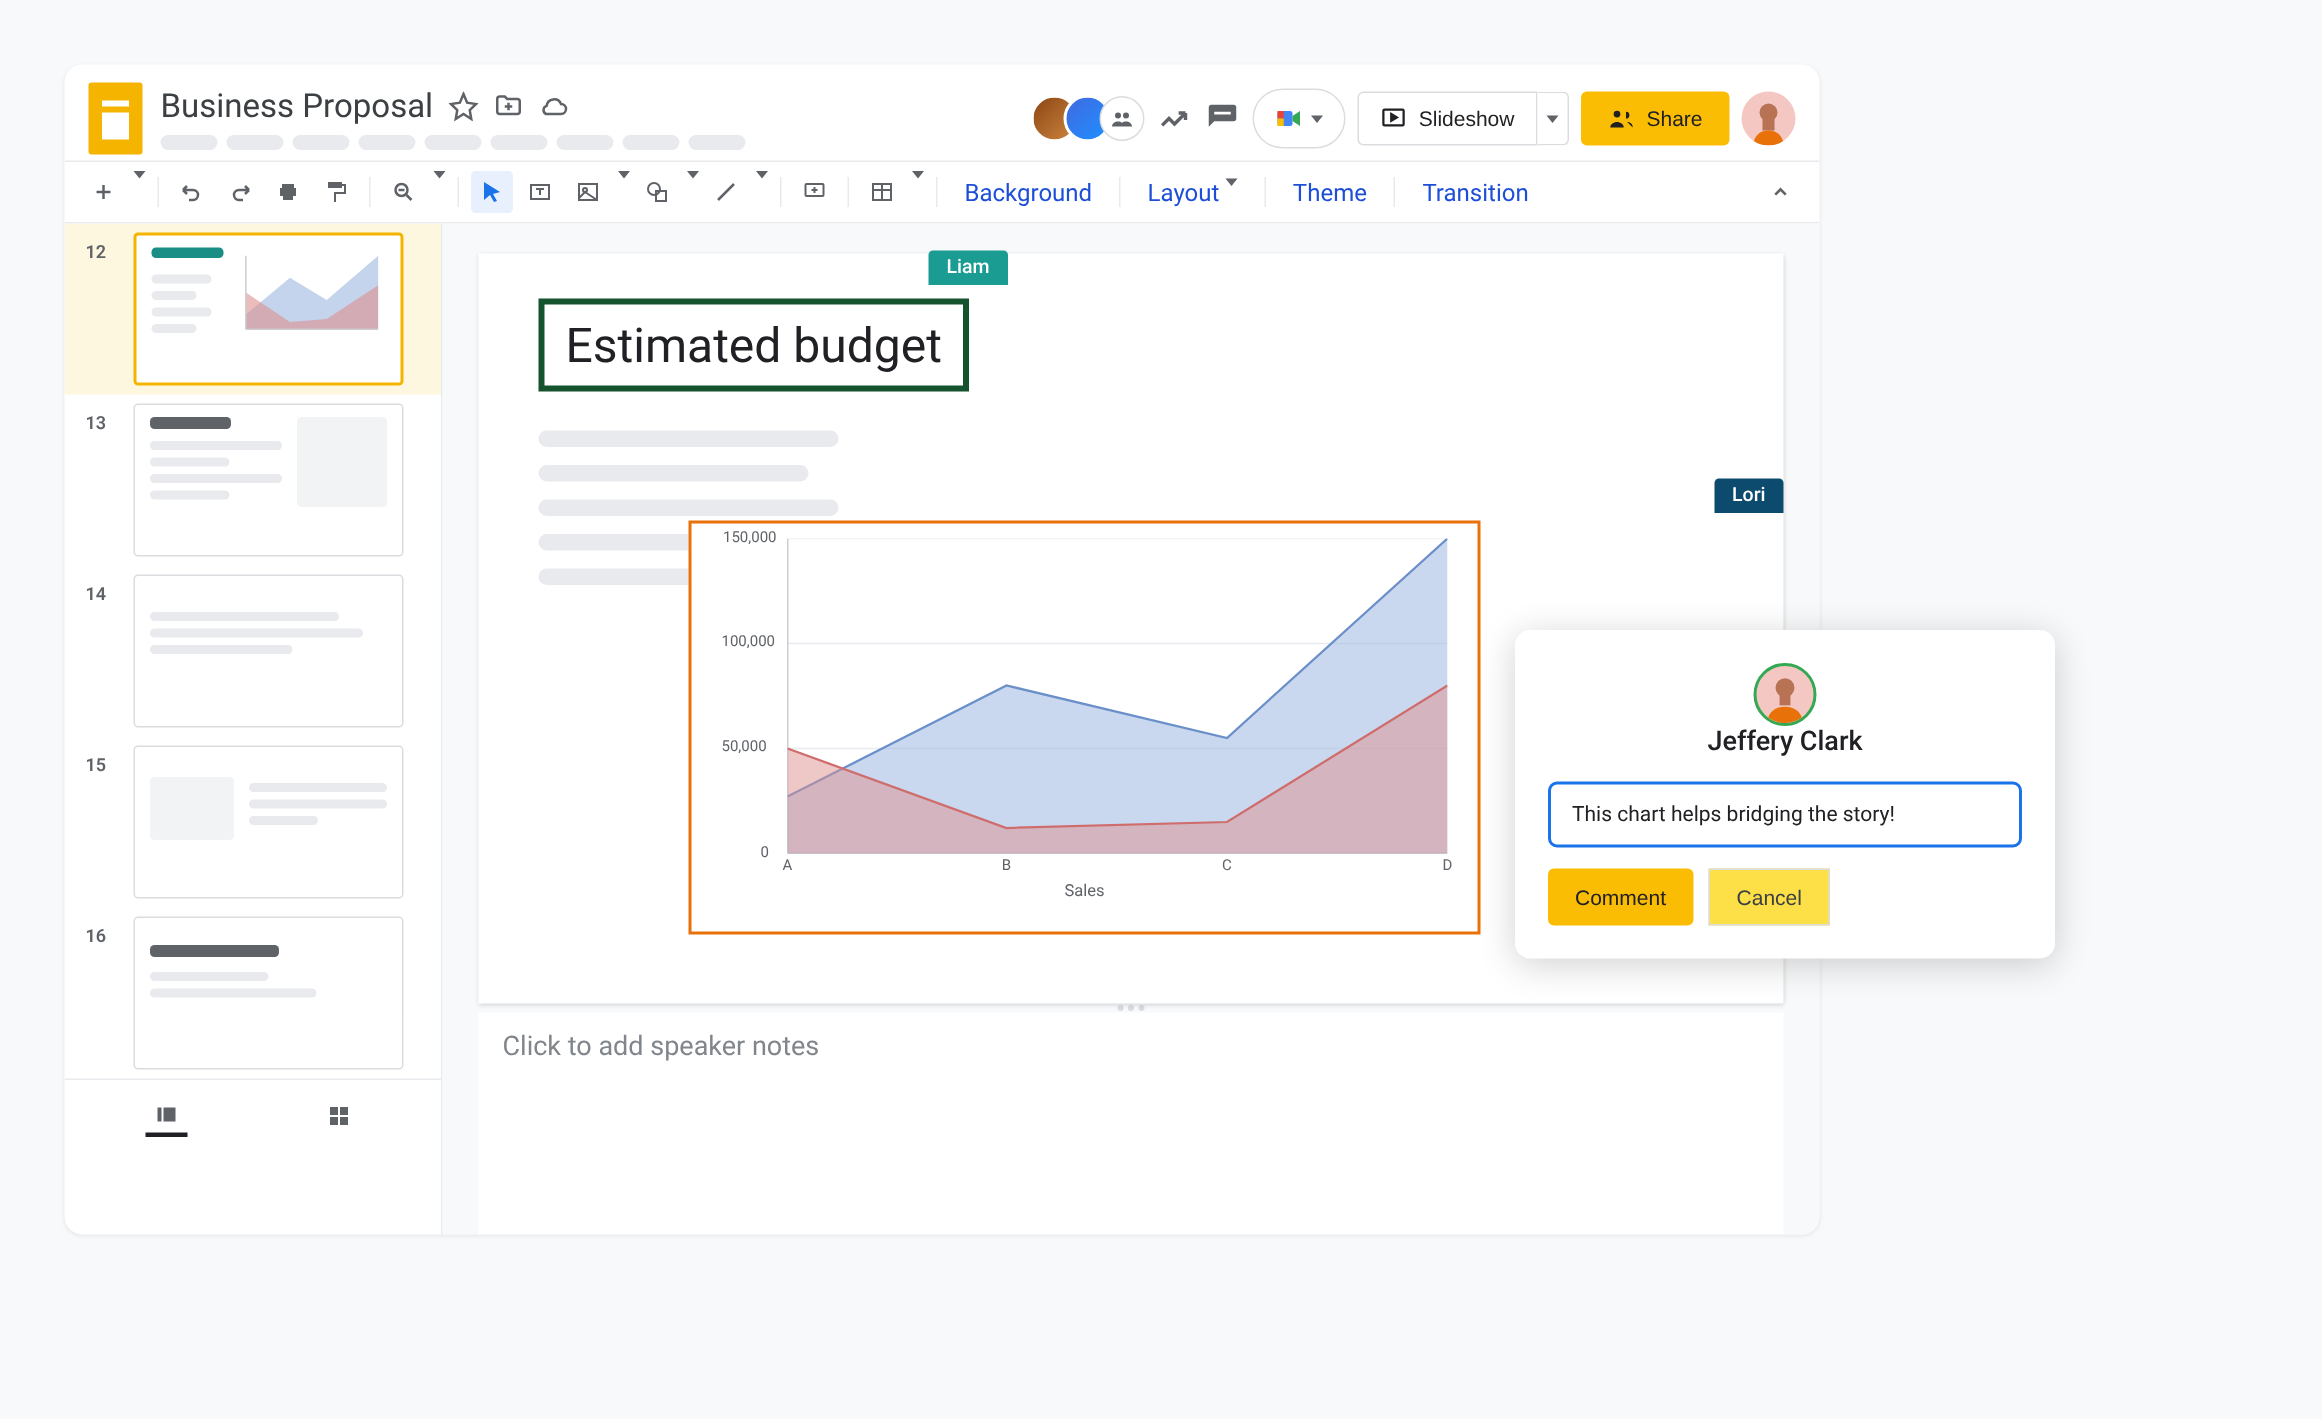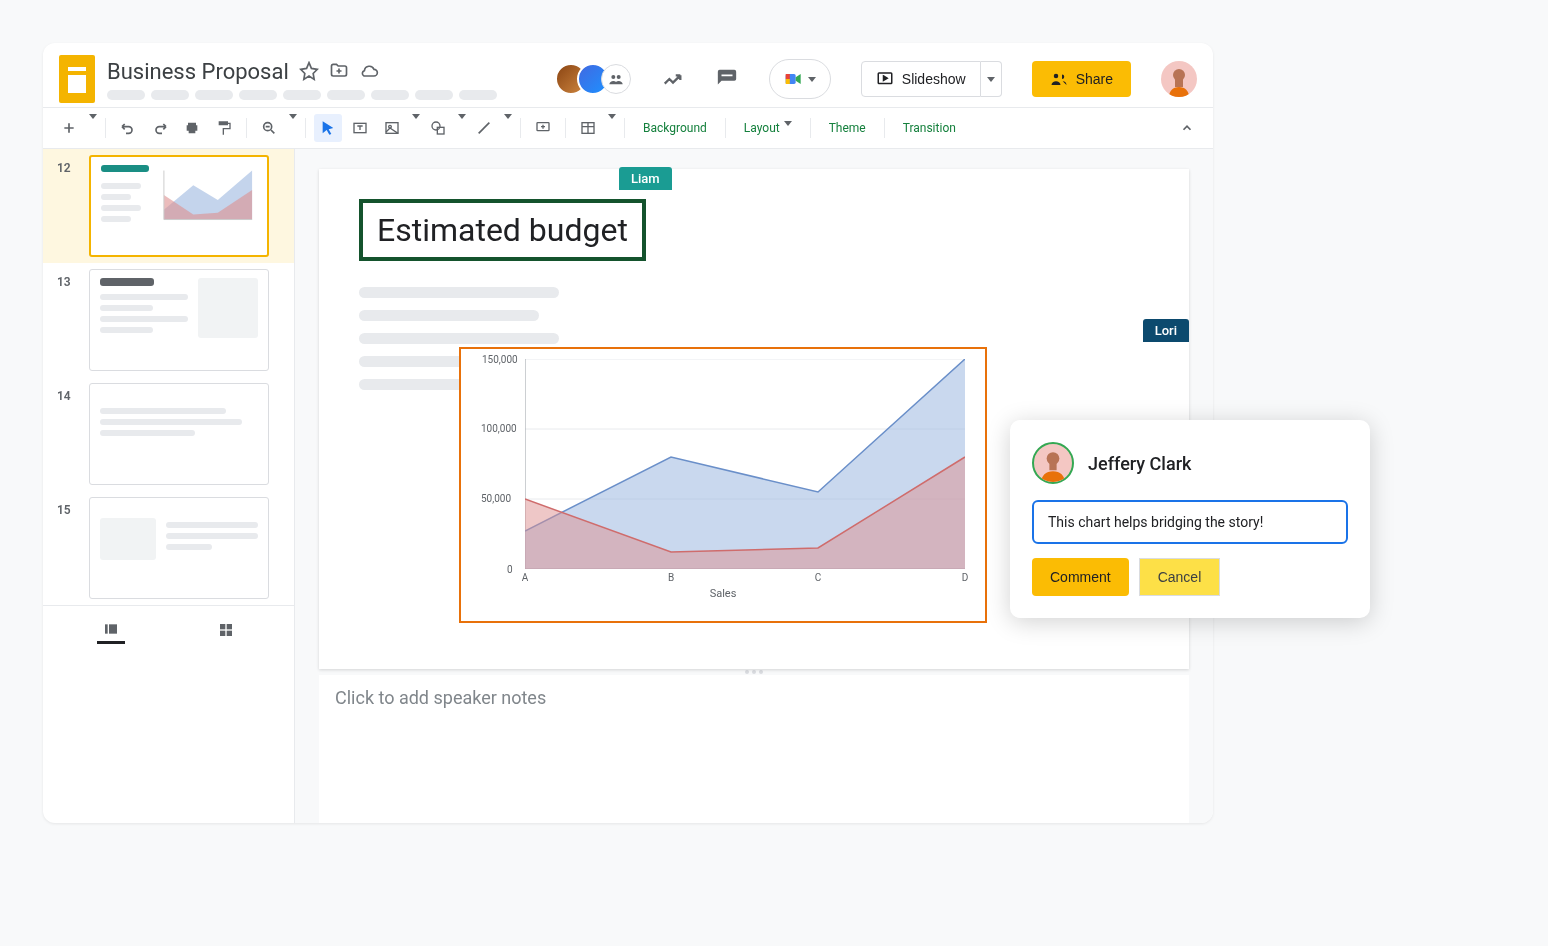--- a/index.html
+++ b/index.html
@@ -50,21 +50,21 @@
   left:9px; top:20px;
   width:18px; height:18px;
   background:#fff;
 }
 .title-area { flex:1; }
 .title-row { display:flex; align-items:center; gap:10px; }
 .doc-title { font-size: 22px; color:#3c4043; font-weight:400; }
 .title-icon { width:20px; height:20px; color:#5f6368; cursor:pointer; display:flex; align-items:center; justify-content:center; }
 .menu-row { display:flex; gap:6px; margin-top:6px; }
 .menu-pill { width:38px; height:10px; background:#e8eaed; border-radius:5px; }
-.header-right { display:flex; align-items:center; gap:30px; }
+.header-right { display:flex; align-items:center; gap:8px; }
 .avatars { display:flex; align-items:center; }
 .avatar { width:32px; height:32px; border-radius:50%; border:2px solid #fff; margin-left:-10px; background:#ccc; overflow:hidden; }
 .avatar:first-child { margin-left:0; }
 .avatar-badge { width:30px; height:30px; border-radius:50%; background:#fff; border:1px solid #dadce0; display:flex; align-items:center; justify-content:center; margin-left:-8px; }
 .icon-btn { width:24px; height:24px; color:#5f6368; cursor:pointer; display:flex; align-items:center; justify-content:center; }
 .meet-btn { width:62px; height:40px; border:1px solid #dadce0; border-radius:20px; display:flex; align-items:center; justify-content:center; gap:4px; cursor:pointer; }
 .meet-icon { width:20px; height:20px; }
 .slideshow-group { display:flex; }
 .slideshow-btn { border:1px solid #dadce0; background:#fff; padding:8px 14px; font-size:14px; font-weight:500; color:#202124; display:flex; align-items:center; gap:8px; cursor:pointer; border-radius:4px 0 0 4px; }
 .slideshow-drop { border:1px solid #dadce0; border-left:none; background:#fff; padding:8px 6px; cursor:pointer; border-radius:0 4px 4px 0; display:flex; align-items:center; }
@@ -74,21 +74,21 @@
 
 .toolbar {
   display:flex; align-items:center; padding:6px 12px;
   border-top:1px solid #e8eaed; border-bottom:1px solid #e8eaed;
   height:42px; gap:4px;
 }
 .tool-btn { width:28px; height:28px; display:flex; align-items:center; justify-content:center; color:#5f6368; cursor:pointer; border-radius:3px; }
 .tool-btn.active { background:#e8f0fe; color:#1a73e8; }
 .tool-sep { width:1px; height:20px; background:#e8eaed; margin:0 4px; }
 .drop-carat { width:8px; margin-left:2px; color:#5f6368; }
-.tool-text { font-size:12px; color:#15803d; padding:0 10px; cursor:pointer; display:flex; align-items:flex-start; gap:4px; }
+.tool-text { font-size:16px; color:#1d4ed8; padding:0 10px; cursor:pointer; display:flex; align-items:flex-start; gap:4px; }
 .drop-arrow { border-left:4px solid transparent; border-right:4px solid transparent; border-top:5px solid #5f6368; }
 
 
 .body { display:flex; flex:1; overflow:hidden; }
 .filmstrip { width:252px; border-right:1px solid #e8eaed; overflow-y:auto; padding:0; }
 .slide-thumb { position:relative; padding:6px 10px 6px 0; }
 .slide-thumb.selected { background:#fef7e0; }
 .slide-num { position:absolute; left:14px; top:12px; font-size:12px; font-weight:600; color:#5f6368; }
 .thumb-box { margin-left:46px; width:180px; height:102px; background:#fff; border:1px solid #dadce0; border-radius:3px; padding:8px 10px; }
 .slide-thumb.selected .thumb-box { border:2px solid #f4b400; }
@@ -121,21 +121,21 @@
 
 .comment-popup {
   position:absolute;
   left:1010px; top:420px;
   width:360px;
   background:#fff;
   border-radius:10px;
   box-shadow:0 4px 24px rgba(0,0,0,0.18);
   padding:22px;
 }
-.comment-header { display:flex; align-items:center; gap:14px; margin-bottom:16px; }
+.comment-header { display:flex; align-items:center; margin-bottom:16px;flex-direction:column; }
 .comment-avatar { width:42px; height:42px; border-radius:50%; border:2px solid #34a853; background:#f4c7c3; overflow:hidden; }
 .comment-author { font-size:18px; font-weight:500; color:#202124; }
 .comment-input { border:2px solid #1a73e8; border-radius:6px; padding:12px 14px; font-size:14px; color:#202124; margin-bottom:14px; }
 .comment-actions { display:flex; gap:10px; }
 .btn-comment { background:#fbbc04; border:none; padding:10px 18px; font-weight:500; font-size:14px; border-radius:4px; cursor:pointer; color:#202124; }
 .btn-cancel { background:#fde047; border:1px solid #dadce0; padding:10px 18px; font-weight:400; font-size:14px; border-radius:0; cursor:pointer; color:#3c4043; }
 
 
 svg { display:block; }
 </style>
@@ -401,20 +401,28 @@
           <div style="display:flex;gap:10px;padding-top:12px;">
             <div style="flex:0 0 56px;height:42px;background:#f1f3f4;border-radius:3px;"></div>
             <div style="flex:1;padding-top:4px;">
               <div class="thumb-line"></div>
                 <div class="thumb-line"></div>
                 <div class="thumb-line" style="width:50%"></div>
             </div>
           </div>
         </div>
       </div>
+      <div class="slide-thumb">
+        <span class="slide-num">16</span>
+        <div class="thumb-box" style="padding-top:18px;">
+          <div class="thumb-line dark" style="width:86px;height:8px;margin-bottom:10px;"></div>
+          <div class="thumb-line" style="width:50%"></div>
+          <div class="thumb-line" style="width:70%"></div>
+        </div>
+      </div>
       <div class="filmstrip-footer">
         <span class="tool-btn" style="border-bottom:3px solid #202124;border-radius:0;">
           <svg width="16" height="16" viewBox="0 0 24 24" fill="currentColor">
               <rect x="3" y="5" width="4" height="14"></rect>
               <rect x="9" y="5" width="12" height="14"></rect>
             </svg>
         </span>
         <span class="tool-btn">
           <svg width="16" height="16" viewBox="0 0 24 24" fill="currentColor">
               <rect x="3" y="3" width="8" height="8"></rect>

